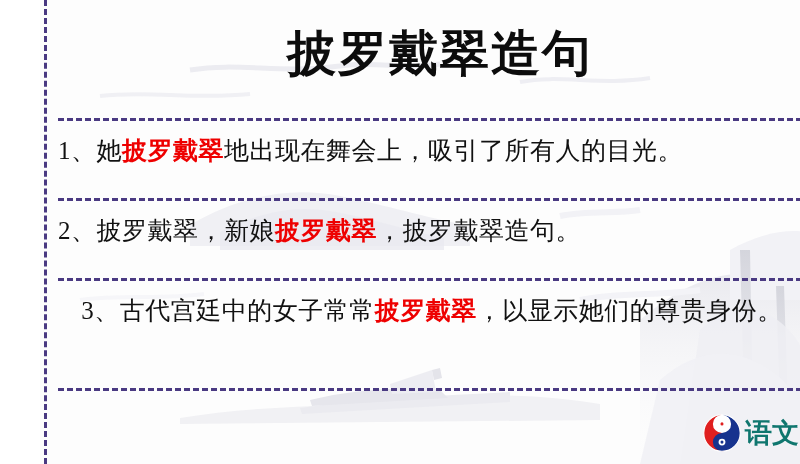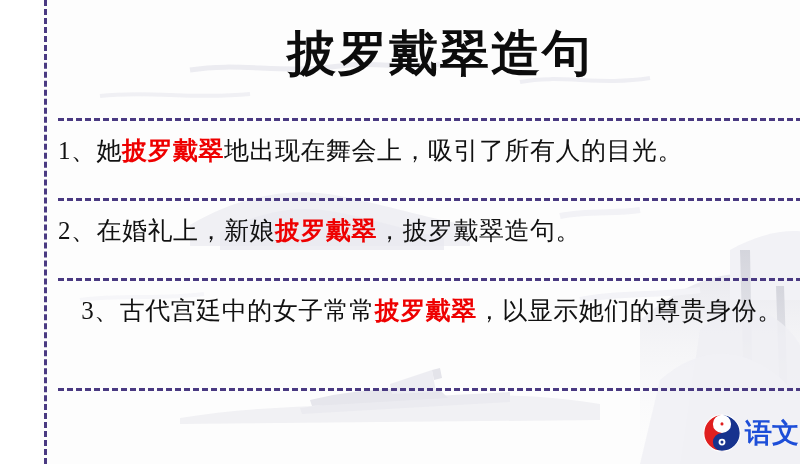--- a/index.html
+++ b/index.html
@@ -101,21 +101,21 @@
   }
   .wm-mark { width: 38px; height: 38px; flex: none; display: block; }
   .wm-text {
     font-family: "DejaVu Sans", "Liberation Sans", sans-serif;
     font-size: 27px;
     line-height: 30px;
     font-weight: 700;
     white-space: nowrap;
     letter-spacing: 0px;
   }
-  .wm-text .wm-a { color: #1d4ed8; }
+  .wm-text .wm-a { color: #0f766e; }
   .wm-text .wm-b { color: #17338e; }
 </style>
 </head>
 <body>
 
 <div id="page">
 
   <div class="bg-layer">
     <svg viewBox="0 0 800 464" xmlns="http://www.w3.org/2000/svg">
       <defs>
@@ -166,21 +166,21 @@
   <div class="rule" style="top:278px;"></div>
   <div class="rule" style="top:388px;"></div>
 
   <div class="title">披罗戴翠造句</div>
 
   <div class="sentence" id="s1">
     <span>1、</span><span>她</span><span class="kw">披罗戴翠</span><span>地出现在舞会上，吸引了所有人的目光。</span>
   </div>
 
   <div class="sentence" id="s2">
-    <span>2、</span><span>在婚礼上，新娘</span><span class="kw">披罗戴翠</span><span>，披罗戴翠造句。</span>
+    <span>2、</span><span>披罗戴翠，新娘</span><span class="kw">披罗戴翠</span><span>，披罗戴翠造句。</span>
   </div>
 
   <div class="sentence" id="s3">
     <span>3、</span><span>古代宫廷中的女子常常</span><span class="kw">披罗戴翠</span><span>，以显示她们的尊贵身份。</span>
   </div>
 
   <div class="watermark">
     <svg class="wm-mark" viewBox="0 0 100 100" xmlns="http://www.w3.org/2000/svg">
       <circle cx="50" cy="50" r="48" fill="#ffffff"></circle>
 

